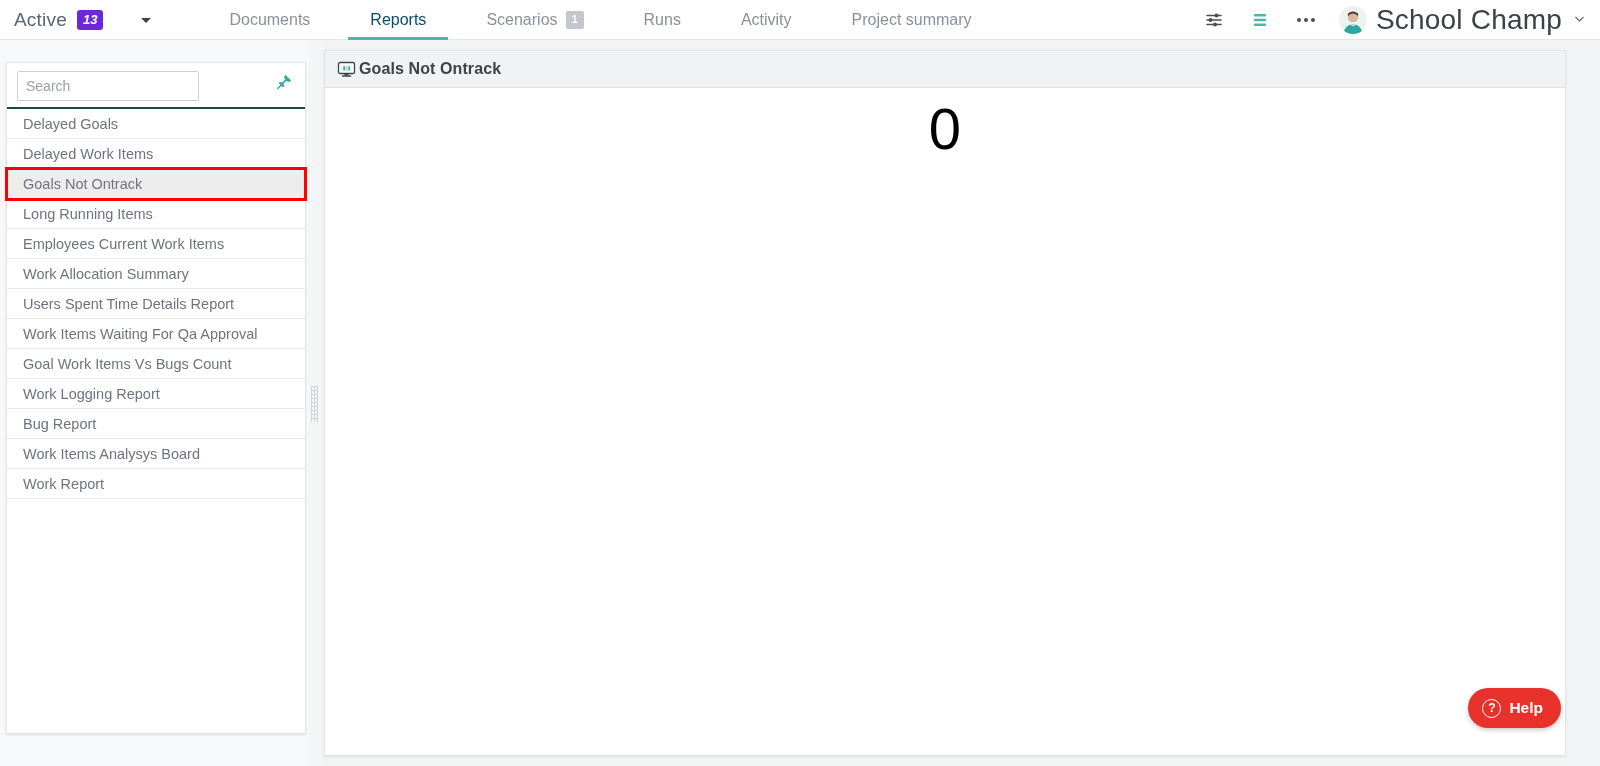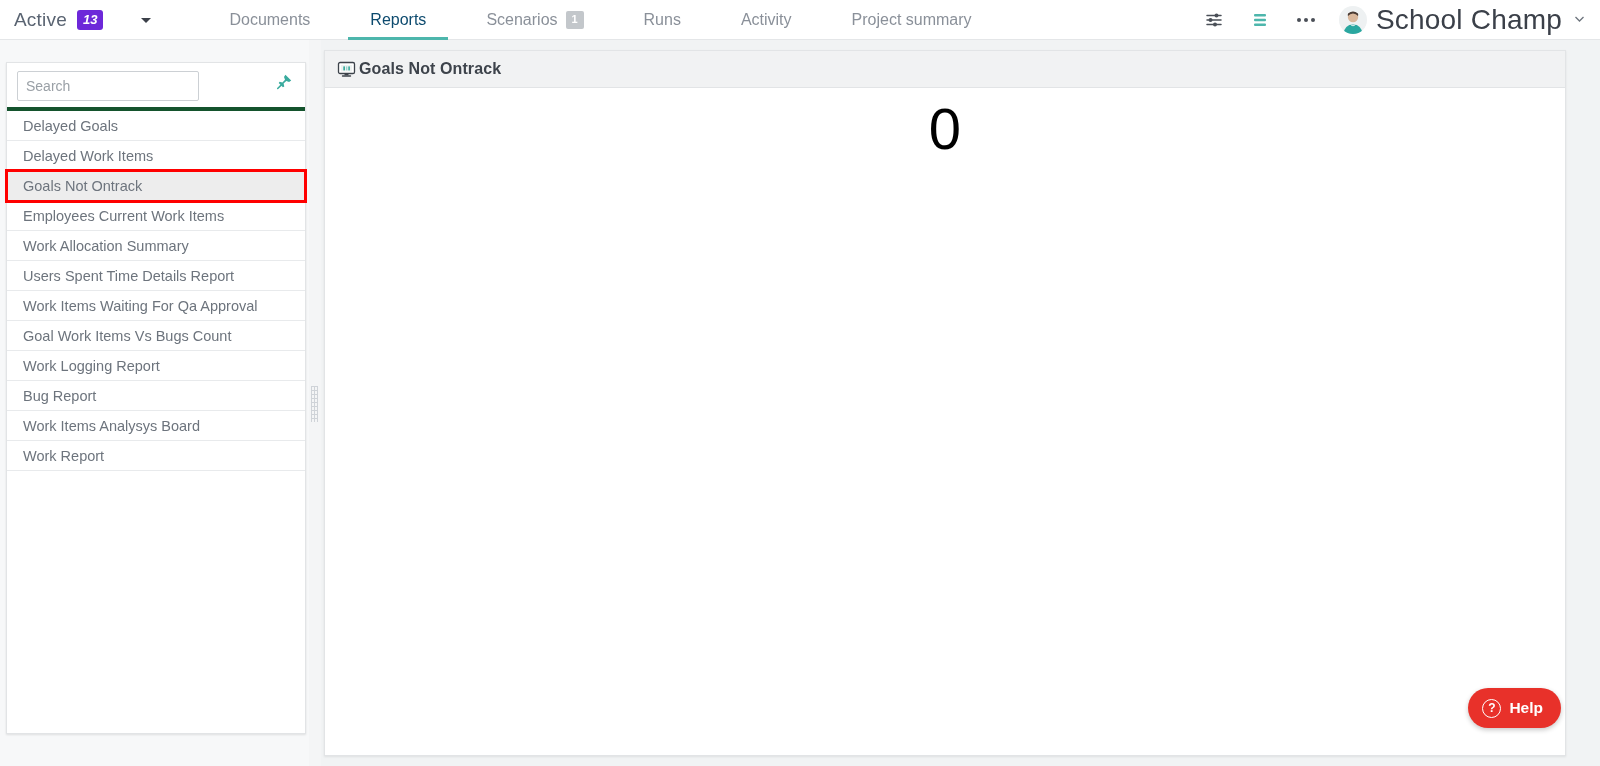--- a/index.html
+++ b/index.html
@@ -102,21 +102,21 @@
     padding: 0 8px; font-size: 14px; color: #5a6472;
     font-family: "Liberation Sans", sans-serif;
     background: #ffffff; outline: none;
   }
   .search-input::placeholder { color: #9aa0a6; }
   .pin-icon {
     position: absolute; right: 10px; top: 8px;
     width: 22px; height: 22px; cursor: pointer;
     display: flex; align-items: center; justify-content: center;
   }
-  .rlist { border-top: 4px solid #14532d; }
+  .rlist { border-top: 2px solid #14532d; }
   .rlist-item {
     height: 30px; line-height: 30px;
     border-bottom: 1px solid #e8eaec;
     padding-left: 16px;
     font-size: 14.5px; color: #6d747d;
     white-space: nowrap; overflow: hidden; text-overflow: ellipsis;
     cursor: pointer; background: #ffffff;
   }
   .rlist-item.selected {
     background: #ededed;
@@ -293,20 +293,21 @@
             <rect x="1.2" y="13.0" width="6.6" height="1.5" rx=".7" transform="rotate(-45 4.5 13.7)"></rect>
           </g>
         </svg>
       </span>
     </div>
 
     <div class="rlist">
       <div class="rlist-item"><span>Delayed Goals</span></div>
       <div class="rlist-item"><span>Delayed Work Items</span></div>
       <div class="rlist-item selected"><span>Goals Not Ontrack</span></div>
+      <div class="rlist-item"><span>Long Running Items</span></div>
       <div class="rlist-item"><span>Employees Current Work Items</span></div>
       <div class="rlist-item"><span>Work Allocation Summary</span></div>
       <div class="rlist-item"><span>Users Spent Time Details Report</span></div>
       <div class="rlist-item"><span>Work Items Waiting For Qa Approval</span></div>
       <div class="rlist-item"><span>Goal Work Items Vs Bugs Count</span></div>
       <div class="rlist-item"><span>Work Logging Report</span></div>
       <div class="rlist-item"><span>Bug Report</span></div>
       <div class="rlist-item"><span>Work Items Analysys Board</span></div>
       <div class="rlist-item"><span>Work Report</span></div>
     </div>

